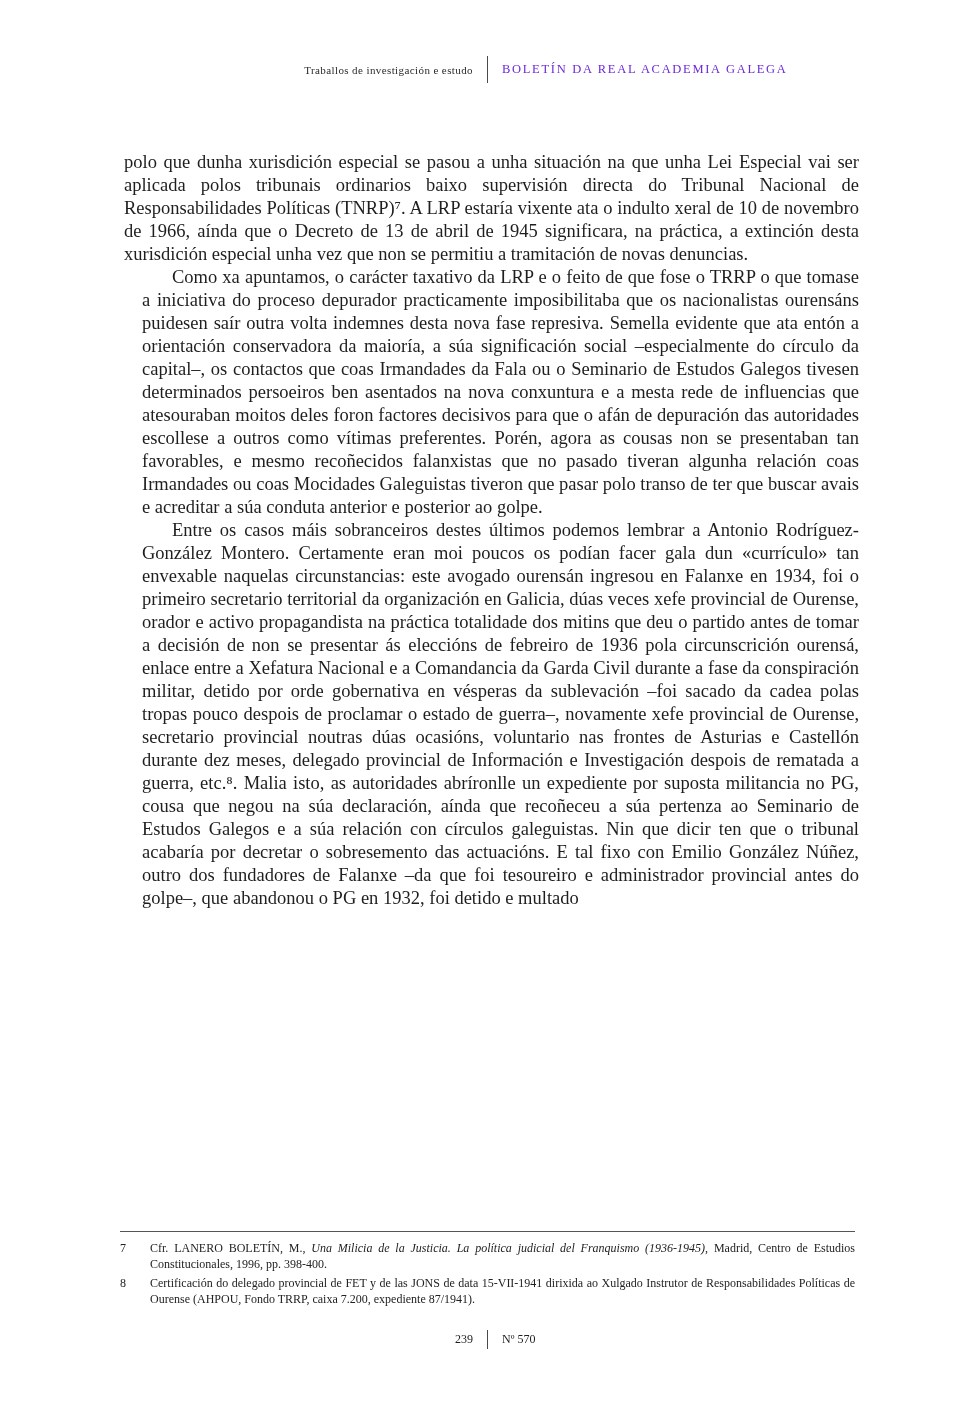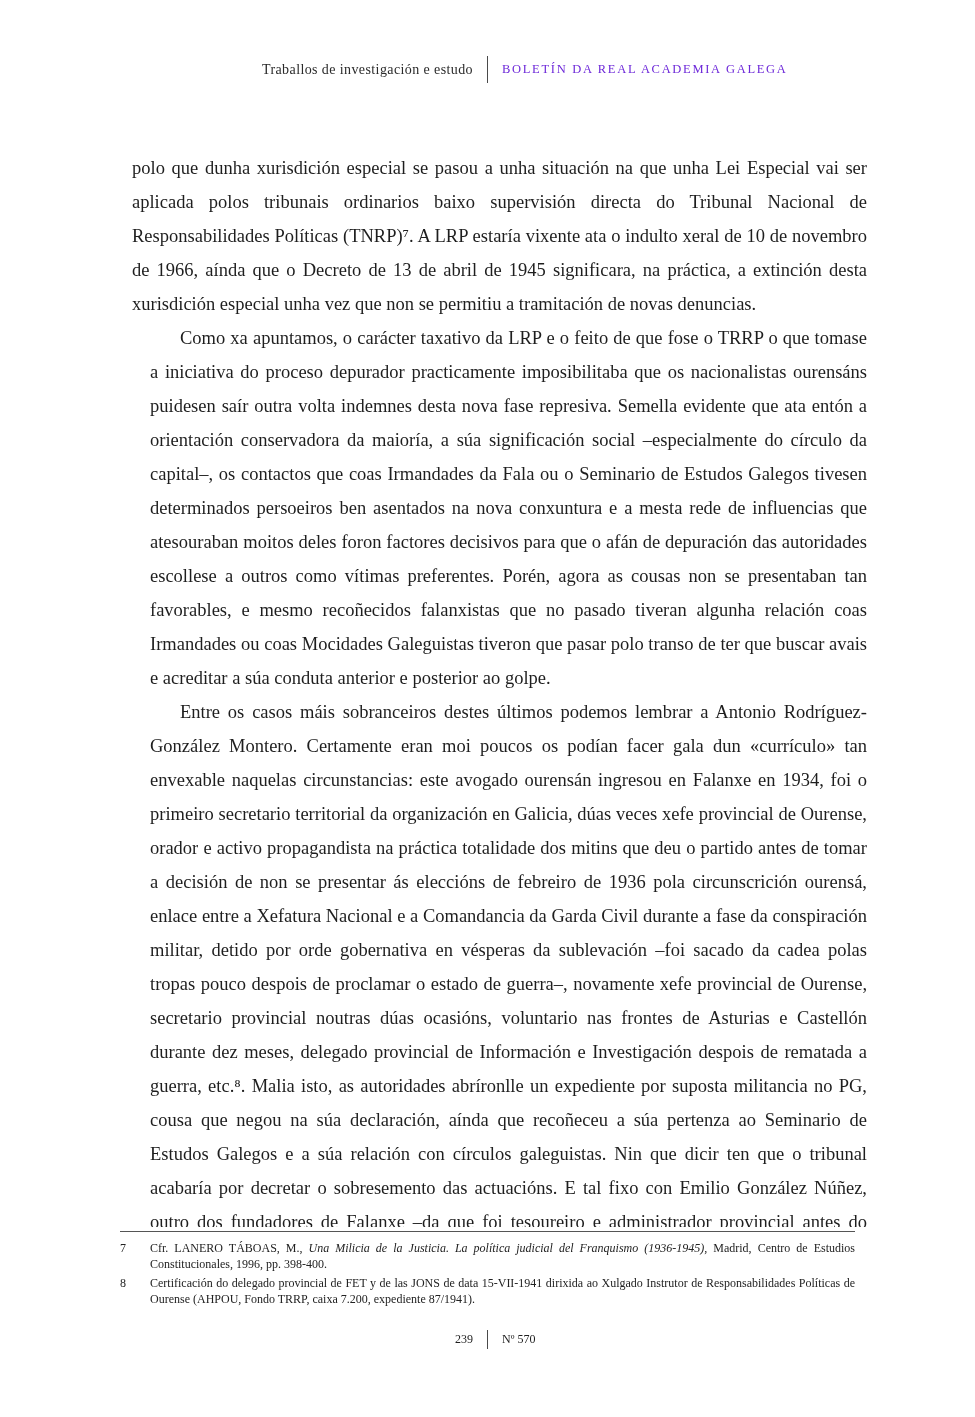--- a/index.html
+++ b/index.html
@@ -18,42 +18,42 @@
   .running-head {
     position: absolute;
     top: 56px; left: 120px; width: 735px;
     display: grid;
     grid-template-columns: 1fr auto 1fr;
     align-items: center;
     column-gap: 14px;
   }
   .head-left {
     justify-self: end;
-    font-size: 14px;
+    font-size: 11px;
     letter-spacing: 0.4px;
     color: #2a2a2a;
     white-space: nowrap;
   }
   .head-right {
     justify-self: start;
     font-size: 12.5px;
     letter-spacing: 1.7px;
     color: #6d28d9;
     white-space: nowrap;
   }
   .v-divider { width: 1px; height: 27px; background: #4a4a4a; }
 
   
   .body-text {
     position: absolute;
-    top: 151px; left: 132px; width: 735px;
+    top: 151px; left: 124px; width: 735px;
     max-height: 1076px;
     overflow: hidden;
     font-size: 18.5px;
-    line-height: 34px;
+    line-height: 23px;
     text-align: justify;
     color: #1e1e1e;
   }
   .para { margin: 0; }
   .para.indent { text-indent: 30px; margin-left: 18px; }
 
   
   .footnotes {
     position: absolute;
     top: 1231px; left: 120px; width: 735px;
@@ -106,21 +106,21 @@
     <p class="para">polo que dunha xurisdición especial se pasou a unha situación na que unha Lei Especial vai ser aplicada polos tribunais ordinarios baixo supervisión directa do Tribunal Nacional de Responsabilidades Políticas (TNRP)⁷. A LRP estaría vixente ata o indulto xeral de 10 de novembro de 1966, aínda que o Decreto de 13 de abril de 1945 significara, na práctica, a extinción desta xurisdición especial unha vez que non se permitiu a tramitación de novas denuncias.</p>
     <p class="para indent">Como xa apuntamos, o carácter taxativo da LRP e o feito de que fose o TRRP o que tomase a iniciativa do proceso depurador practicamente imposibilitaba que os nacionalistas ourensáns puidesen saír outra volta indemnes desta nova fase represiva. Semella evidente que ata entón a orientación conservadora da maioría, a súa significación social –especialmente do círculo da capital–, os contactos que coas Irmandades da Fala ou o Seminario de Estudos Galegos tivesen determinados persoeiros ben asentados na nova conxuntura e a mesta rede de influencias que atesouraban moitos deles foron factores decisivos para que o afán de depuración das autoridades escollese a outros como vítimas preferentes. Porén, agora as cousas non se presentaban tan favorables, e mesmo recoñecidos falanxistas que no pasado tiveran algunha relación coas Irmandades ou coas Mocidades Galeguistas tiveron que pasar polo transo de ter que buscar avais e acreditar a súa conduta anterior e posterior ao golpe.</p>
     <p class="para indent">Entre os casos máis sobranceiros destes últimos podemos lembrar a Antonio Rodríguez-González Montero. Certamente eran moi poucos os podían facer gala dun «currículo» tan envexable naquelas circunstancias: este avogado ourensán ingresou en Falanxe en 1934, foi o primeiro secretario territorial da organización en Galicia, dúas veces xefe provincial de Ourense, orador e activo propagandista na práctica totalidade dos mitins que deu o partido antes de tomar a decisión de non se presentar ás eleccións de febreiro de 1936 pola circunscrición ourensá, enlace entre a Xefatura Nacional e a Comandancia da Garda Civil durante a fase da conspiración militar, detido por orde gobernativa en vésperas da sublevación –foi sacado da cadea polas tropas pouco despois de proclamar o estado de guerra–, novamente xefe provincial de Ourense, secretario provincial noutras dúas ocasións, voluntario nas frontes de Asturias e Castellón durante dez meses, delegado provincial de Información e Investigación despois de rematada a guerra, etc.⁸. Malia isto, as autoridades abríronlle un expediente por suposta militancia no PG, cousa que negou na súa declaración, aínda que recoñeceu a súa pertenza ao Seminario de Estudos Galegos e a súa relación con círculos galeguistas. Nin que dicir ten que o tribunal acabaría por decretar o sobresemento das actuacións. E tal fixo con Emilio González Núñez, outro dos fundadores de Falanxe –da que foi tesoureiro e administrador provincial antes do golpe–, que abandonou o PG en 1932, foi detido e multado</p>
   </main>
 
   <section class="footnotes">
     <div class="footnote-rule"></div>
 
     <div class="footnote">
       <span class="fn-num">7</span>
-      <span class="fn-text"><span>Cfr. LANERO TÁBOAS, M., </span><i>Una Milicia de la Justicia. La política judicial del Franquismo (1936-1945)</i><span>, Madrid, Centro de Estudios Constitucionales, 1996, pp. 398-400.</span></span>
+      <span class="fn-text"><span>Cfr. LANERO BOLETÍN, M., </span><i>Una Milicia de la Justicia. La política judicial del Franquismo (1936-1945)</i><span>, Madrid, Centro de Estudios Constitucionales, 1996, pp. 398-400.</span></span>
     </div>
 
     <div class="footnote">
       <span class="fn-num">8</span>
       <span class="fn-text">Certificación do delegado provincial de FET y de las JONS de data 15-VII-1941 dirixida ao Xulgado Instrutor de Responsabilidades Políticas de Ourense (AHPOU, Fondo TRRP, caixa 7.200, expediente 87/1941).</span>
     </div>
   </section>
 
   <footer class="page-footer">
     <span class="footer-page">239</span>

